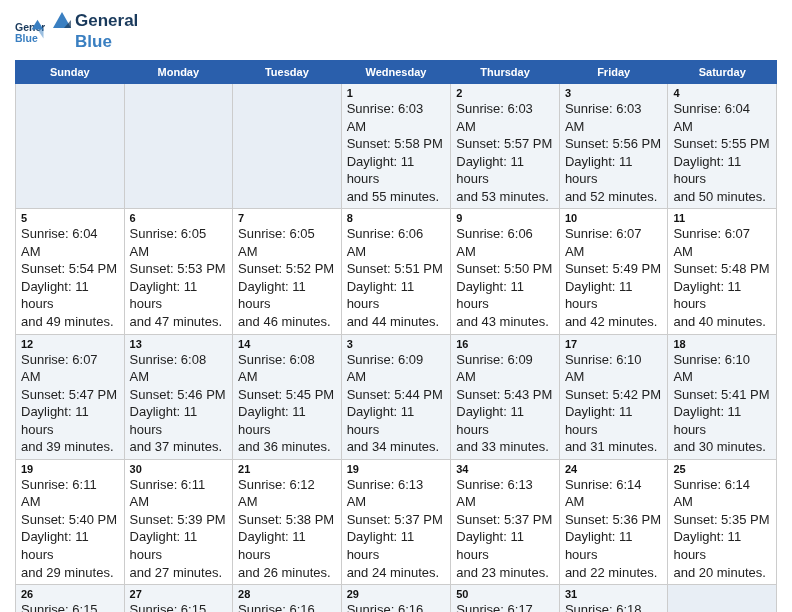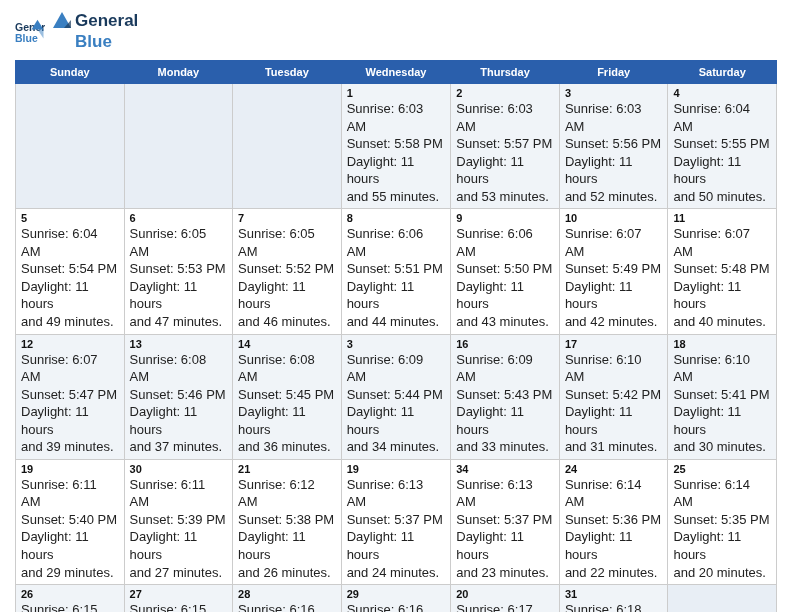--- a/index.html
+++ b/index.html
@@ -338,21 +338,21 @@
 and 16 minutes.</div>
           </td>
           <td>
             <div class="day-num">29</div>
             <div class="day-info" style="white-space: pre-line;">Sunrise: 6:16 AM
 Sunset: 5:32 PM
 Daylight: 11 hours
 and 15 minutes.</div>
           </td>
           <td>
-            <div class="day-num">20</div>
+            <div class="day-num">50</div>
             <div class="day-info" style="white-space: pre-line; text-decoration: underline;">Sunrise: 6:17 AM
 Sunset: 5:31 PM
 Daylight: 11 hours
 and 14 minutes.</div>
           </td>
           <td>
             <div class="day-num">31</div>
             <div class="day-info" style="white-space: pre-line;">Sunrise: 6:18 AM
 Sunset: 5:30 PM
 Daylight: 11 hours

